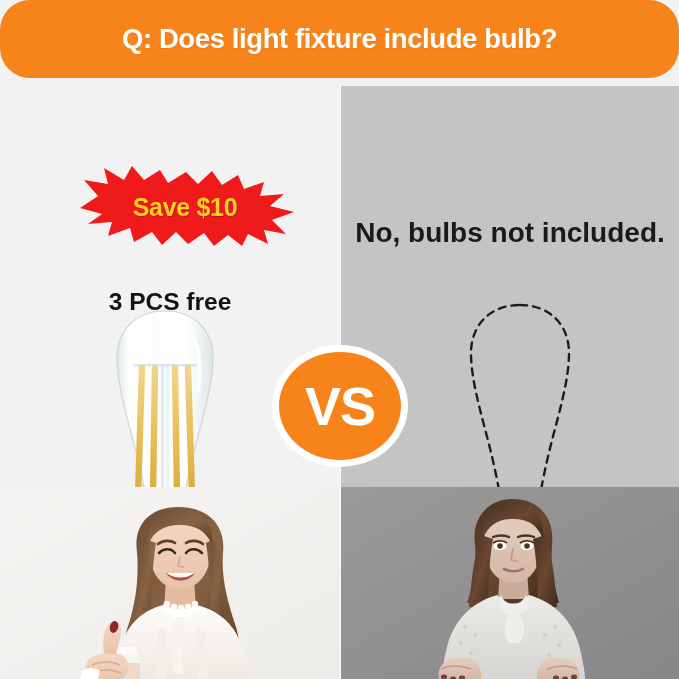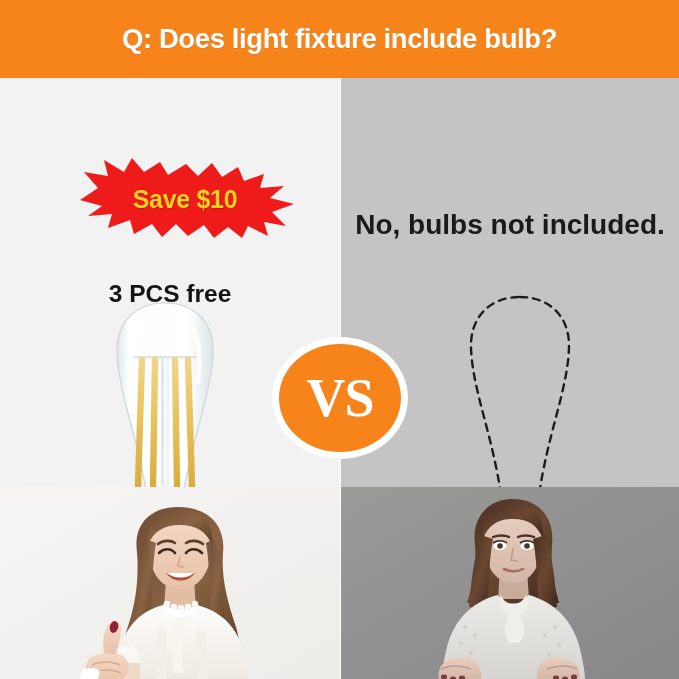--- a/index.html
+++ b/index.html
@@ -4,30 +4,30 @@
 <style>
   * { margin:0; padding:0; box-sizing:border-box; }
   html,body { width:679px; height:679px; overflow:hidden; background:#ffffff;
               font-family:"Liberation Sans", sans-serif; }
 
   .stage { position:relative; width:679px; height:679px; overflow:hidden; background:#f2f2f2; }
 
   
   .header {
     position:absolute; left:0; top:0; width:679px; height:78px;
-    background:#f7831b; display:flex; align-items:center; justify-content:center;
+    background:#f7831b; display:flex; align-items:center; justify-content:center;border-radius:30px;
   }
   .header-title {
     color:#ffffff; font-size:27.5px; font-weight:bold; letter-spacing:-0.4px;
     font-family:"Liberation Sans", sans-serif; white-space:nowrap;
     text-shadow:0 1px 0 rgba(0,0,0,.07);
   }
 
   
-  .panels { position:absolute; left:0; top:78px; width:571px; height:409px; }
+  .panels { position:absolute; left:0; top:86px; width:571px; height:409px; }
   .panel-left  { position:absolute; left:0;   top:0; width:340px; height:409px; background:#f2f2f2; }
   .panel-right { position:absolute; left:341px; top:0; width:338px; height:409px; background:#c4c4c4; }
   .panel-gap   { position:absolute; left:340px; top:0; width:1px; height:409px; background:#ffffff; }
 
   
   .starburst { position:absolute; left:72px; top:80px; width:226px; height:82px; }
   .starburst svg { display:block; width:100%; height:100%; overflow:visible; }
   .starburst-label {
     position:absolute; left:0; top:0; width:226px; height:82px;
     display:flex; align-items:center; justify-content:center;
@@ -59,21 +59,21 @@
   .bulb-ghost { position:absolute; left:455px; top:213px; width:130px; height:262px; }
   .bulb-ghost svg { display:block; width:100%; height:100%; }
 
   
   .vs-badge { position:absolute; left:271px; top:258px; width:138px; height:124px; }
   .vs-badge svg { display:block; width:100%; height:100%; }
   .vs-text {
     position:absolute; left:0; top:0; width:138px; height:124px;
     display:flex; align-items:center; justify-content:center;
     color:#ffffff; font-size:54px; font-weight:bold; letter-spacing:-1px;
-    font-family:Liberation Serif, serif;
+    font-family:Liberation Sans, sans-serif;
   }
 
   
   .upgraded {
     position:absolute; left:14px; top:432px;
     color:#22a322; font-size:25px; font-weight:bold;
     font-family:"Liberation Sans", sans-serif;
   }
 
   

